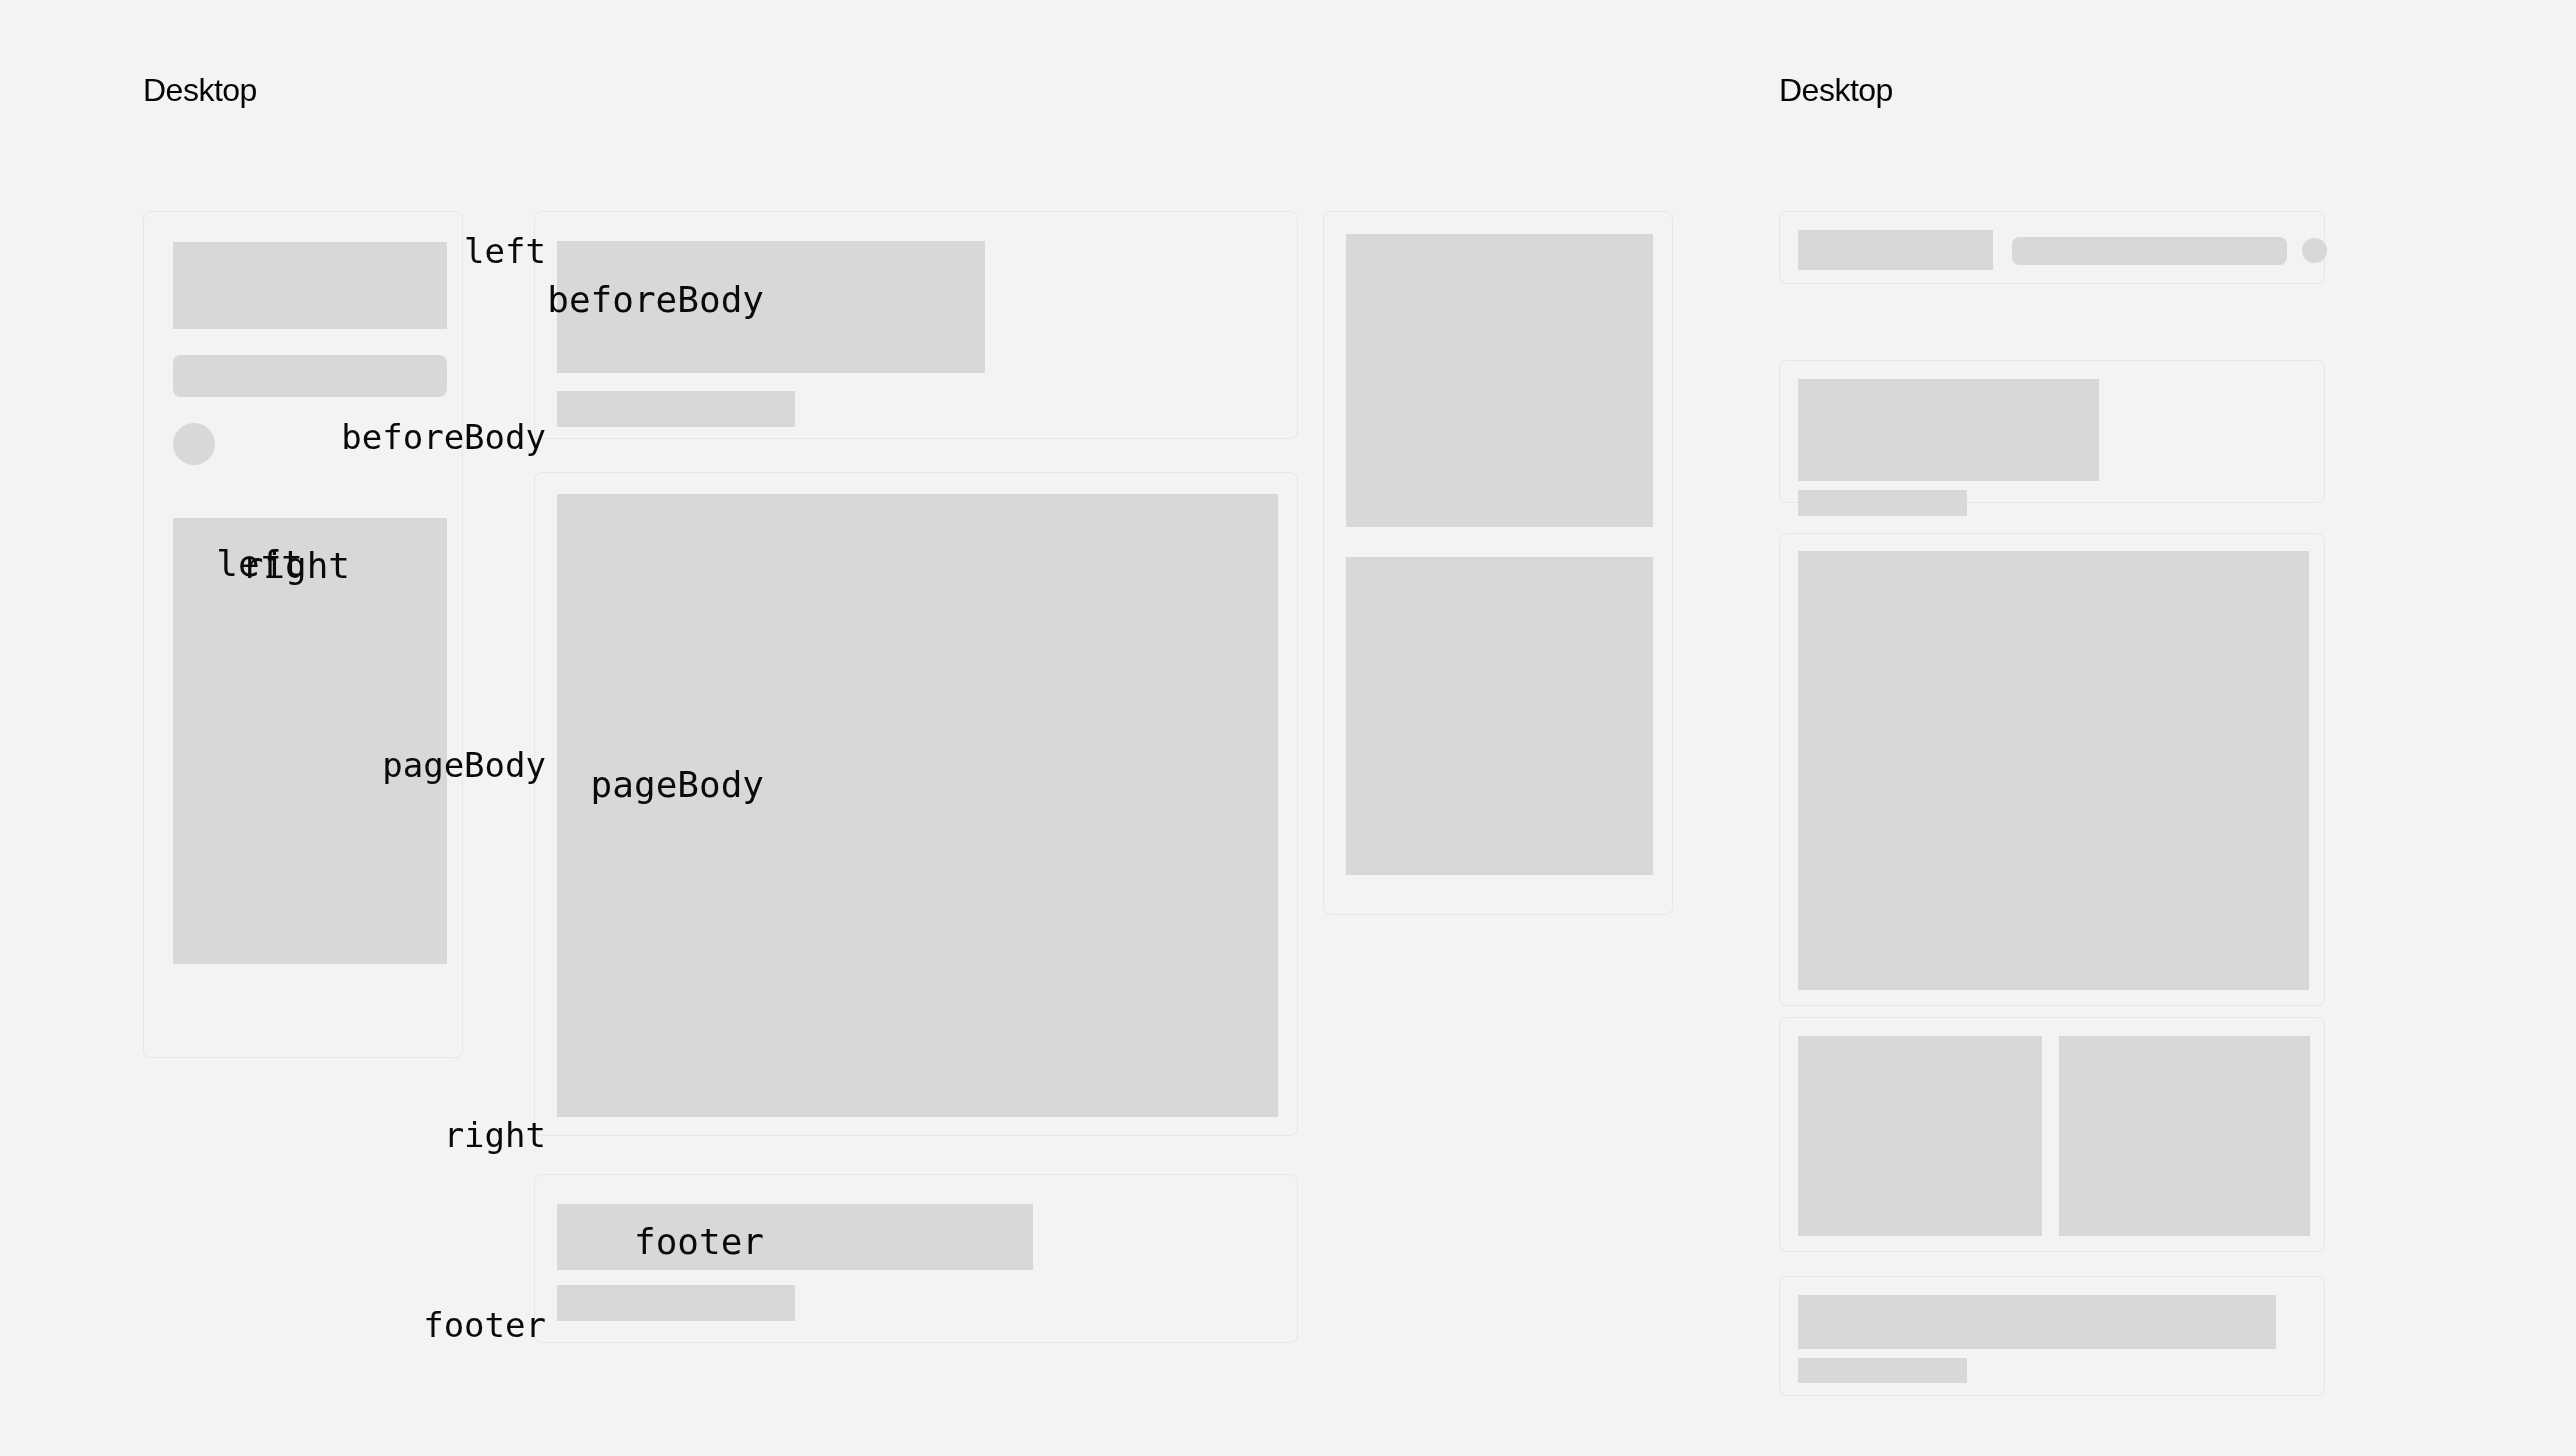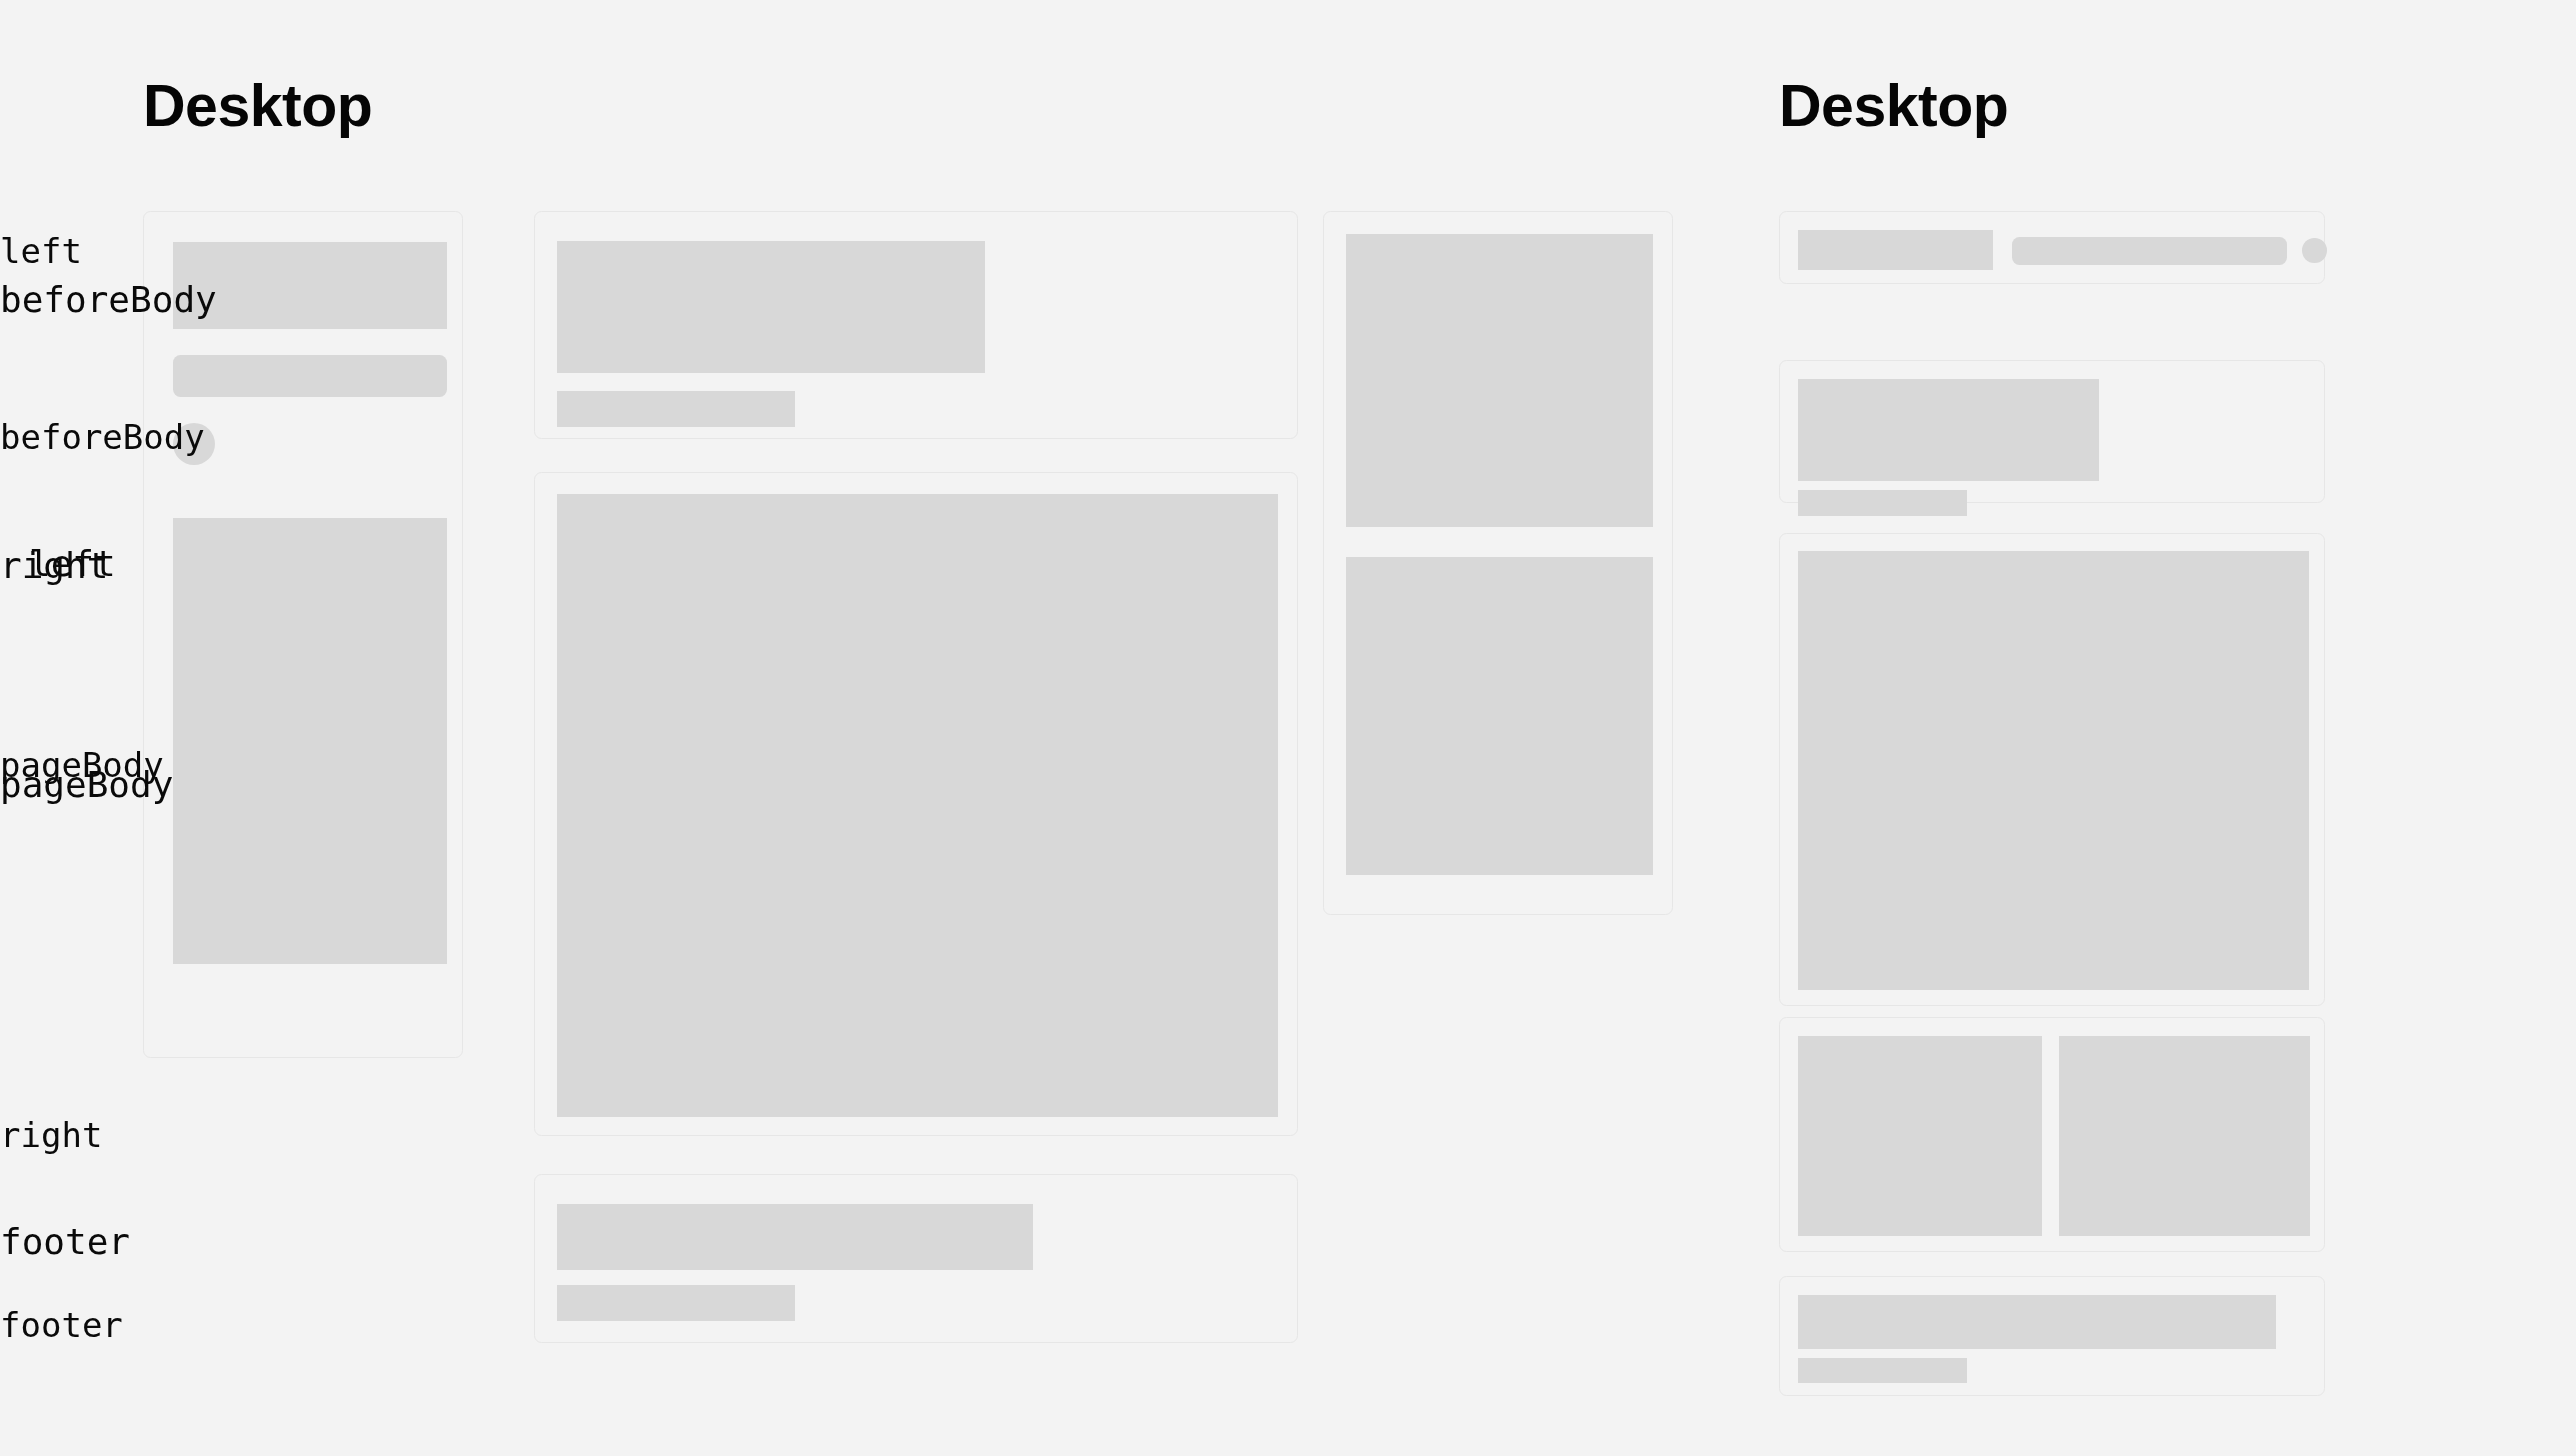--- a/index.html
+++ b/index.html
@@ -10,22 +10,22 @@
     background: #f3f3f3;
     font-family: "Liberation Sans", sans-serif;
     overflow: hidden;
   }
 
   .stage { position: relative; width: 2576px; height: 1456px; }
 
   
   .section-title {
     position: absolute;
-    font-weight: 700;
-    font-size: 59px;
+    font-weight: 400;
+    font-size: 32px;
     letter-spacing: -0.5px;
     color: #050505;
     white-space: nowrap;
   }
   #title-desktop { left: 143px; top: 72px; }
   #title-mobile  { left: 1779px; top: 72px; }
 
   
   .panel {
     position: absolute;
@@ -42,21 +42,21 @@
   .sk.rounded { border-radius: 7.5px; }
   .sk.circle  { border-radius: 50%; }
 
   
   .region-label {
     position: absolute;
     font-family: "DejaVu Sans Mono", "Liberation Mono", monospace;
     font-size: 36px;
     color: #0a0a0a;
     white-space: nowrap;
-    text-align: left;
+    text-align: right;
     pointer-events: none;
   }
   .region-label.lbl-sm { font-size: 34px; }
 
   
 
   
   #desktop-left-panel { left: 143px; top: 211px; width: 320px; height: 847px; }
   #dl-block-1 { left: 29px; top: 30px;  width: 274px; height: 87px; }
   #dl-block-2 { left: 29px; top: 143px; width: 274px; height: 42px; }

